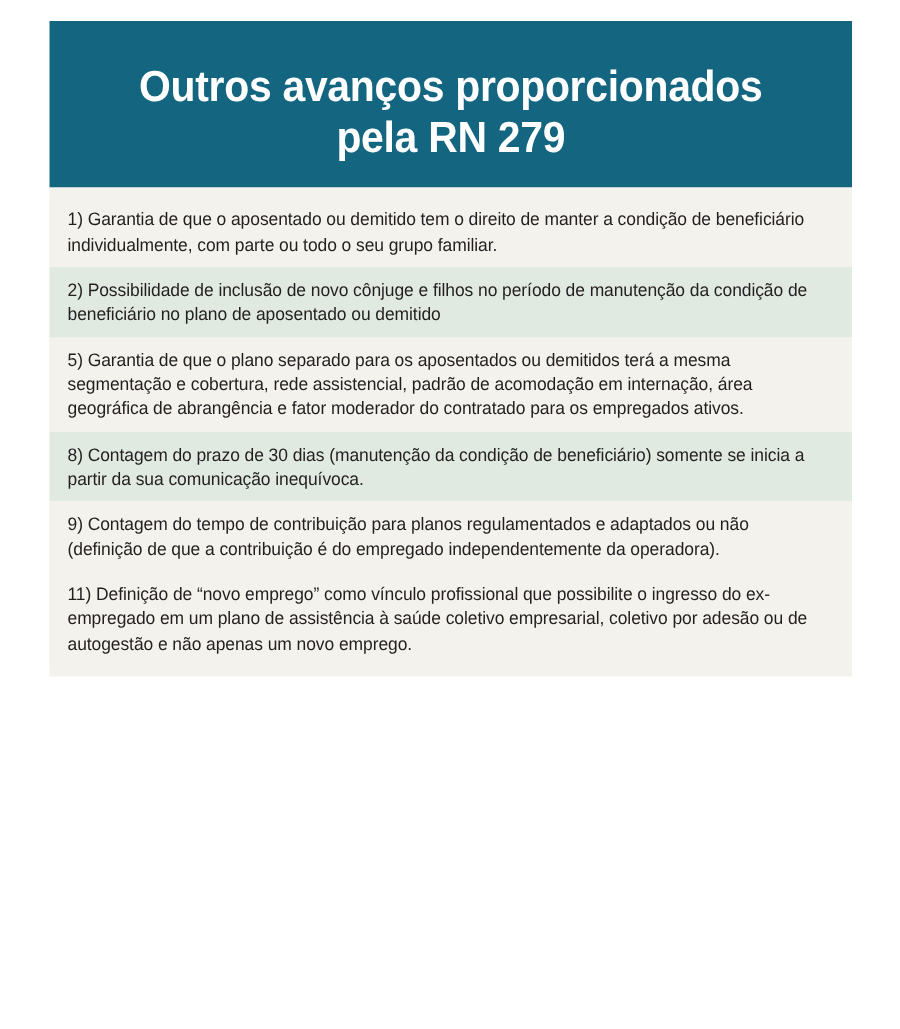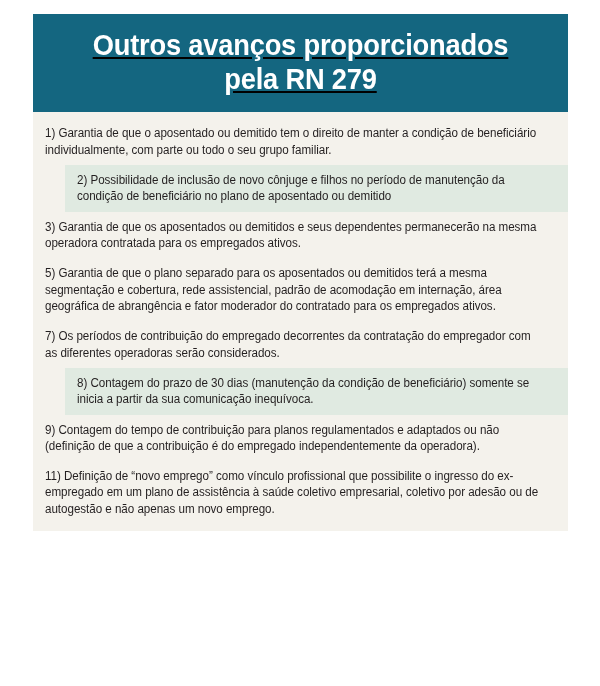--- a/index.html
+++ b/index.html
@@ -17,24 +17,23 @@
   .infographic {
     position: absolute;
     left: 33px;
     top: 14px;
     width: 535px;
   }
 
   
   .banner {
     background: #146680;
-    padding: 14px 26px 16px 26px;
+    padding: 27px 26px 16px 26px;
     box-sizing: border-box;
     width: 100%;
-    text-decoration: underline;
   }
   .banner-title {
     color: #ffffff;
     font-family: "Liberation Sans Narrow", "Liberation Sans", "DejaVu Sans", sans-serif;
     font-weight: bold;
     font-size: 29px;
     line-height: 1.18;
     text-align: center;
     letter-spacing: -0.2px;
     transform: scaleX(0.94);
@@ -60,21 +59,20 @@
     font-size: 12px;
     line-height: 1.36;
     letter-spacing: -0.05px;
     text-align: left;
   }
   .item.cream {
     background: #f4f2ec;
   }
   .item.green {
     background: #e0eae1;
-    margin-left: 32px;
   }
   .item-text {
     display: block;
     transform: scaleX(0.97);
     transform-origin: left center;
   }
 </style>
 </head>
 <body>
 
@@ -86,27 +84,21 @@
   </div>
 
   <div class="panel">
     <div class="item cream">
       <span class="item-text">1) Garantia de que o aposentado ou demitido tem o direito de manter a condição de beneficiário individualmente, com parte ou todo o seu grupo familiar.</span>
     </div>
     <div class="item green">
       <span class="item-text">2) Possibilidade de inclusão de novo cônjuge e filhos no período de manutenção da condição de beneficiário no plano de aposentado ou demitido</span>
     </div>
     <div class="item cream">
-      <span class="item-text">3) Garantia de que os aposentados ou demitidos e seus dependentes permanecerão na mesma operadora contratada para os empregados ativos.</span>
-    </div>
-    <div class="item cream">
       <span class="item-text">5) Garantia de que o plano separado para os aposentados ou demitidos terá a mesma segmentação e cobertura, rede assistencial, padrão de acomodação em internação, área geográfica de abrangência e fator moderador do contratado para os empregados ativos.</span>
-    </div>
-    <div class="item cream">
-      <span class="item-text">7) Os períodos de contribuição do empregado decorrentes da contratação do empregador com as diferentes operadoras serão considerados.</span>
     </div>
     <div class="item green">
       <span class="item-text">8) Contagem do prazo de 30 dias (manutenção da condição de beneficiário) somente se inicia a partir da sua comunicação inequívoca.</span>
     </div>
     <div class="item cream">
       <span class="item-text">9) Contagem do tempo de contribuição para planos regulamentados e adaptados ou não (definição de que a contribuição é do empregado independentemente da operadora).</span>
     </div>
     <div class="item cream">
       <span class="item-text">11) Definição de “novo emprego” como vínculo profissional que possibilite o ingresso do ex-empregado em um plano de assistência à saúde coletivo empresarial, coletivo por adesão ou de autogestão e não apenas um novo emprego.</span>
     </div>

